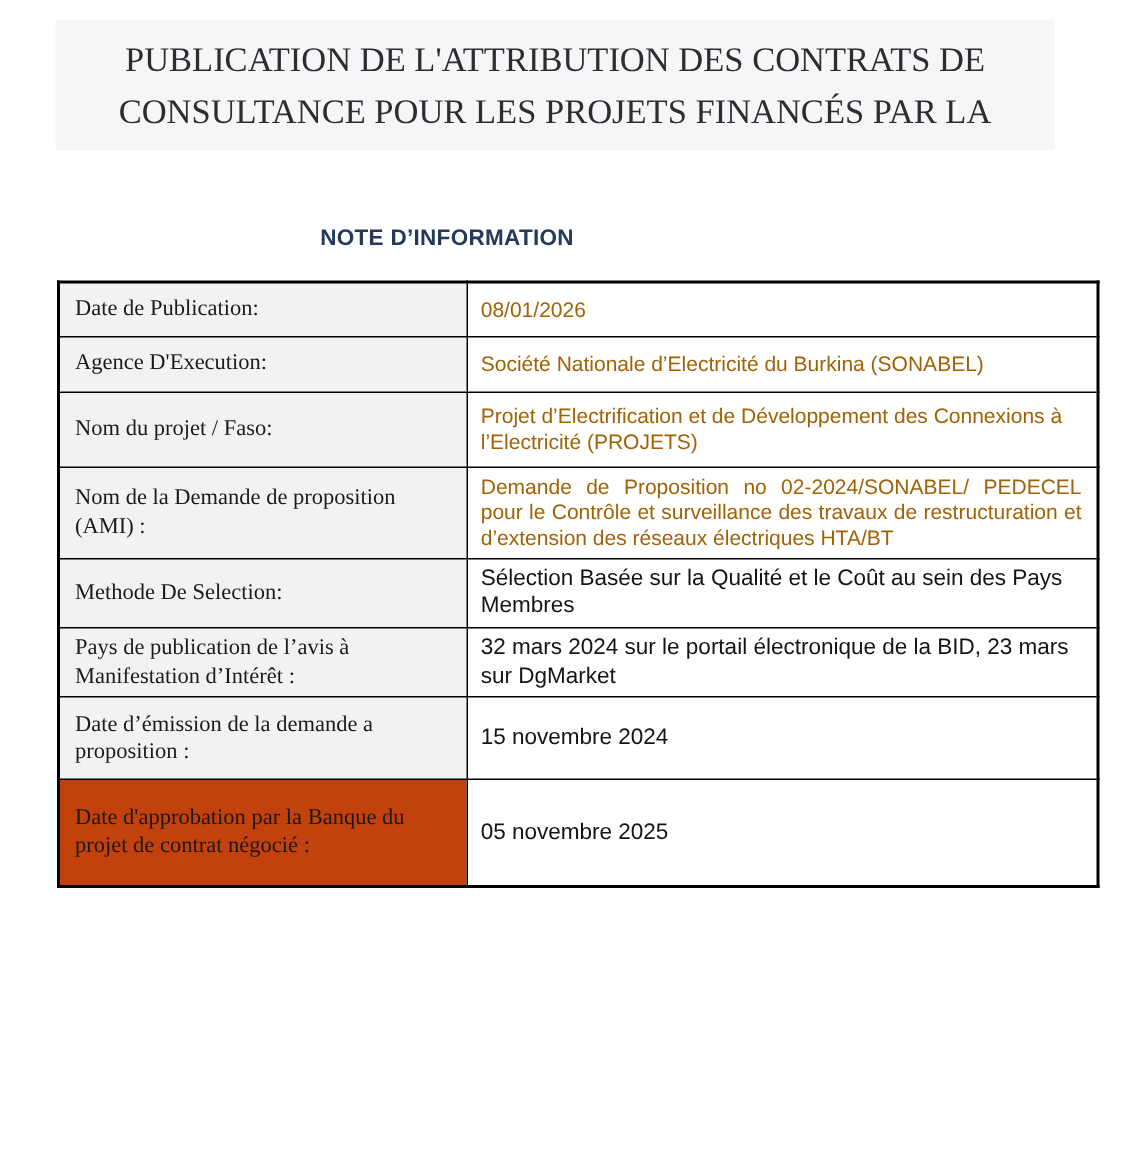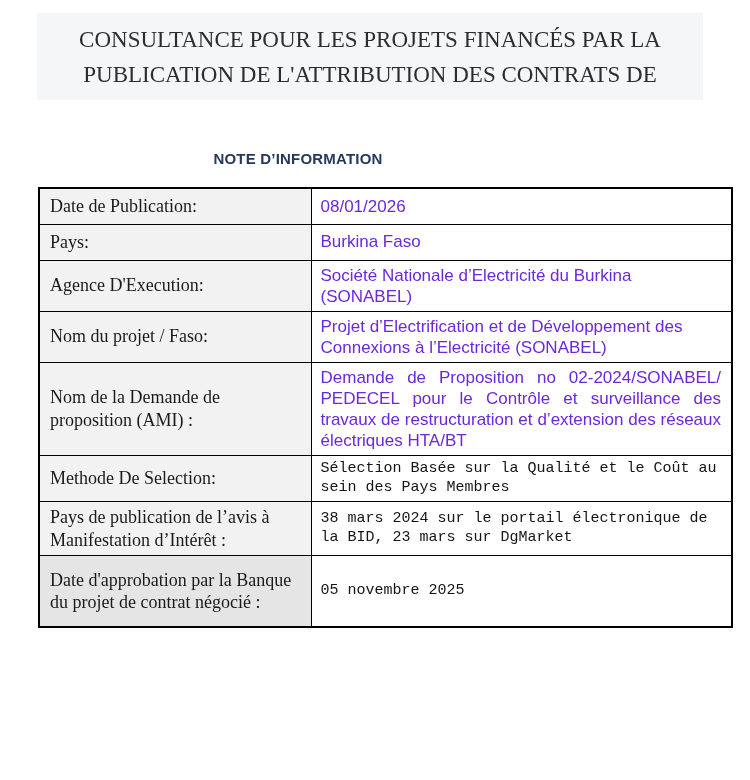--- a/index.html
+++ b/index.html
@@ -76,86 +76,86 @@
     border: 2px solid #000000;
   }
   table.info-table td {
     border: 1px solid #000000;
     vertical-align: middle;
   }
   td.cell-label {
     width: 272px;
     background: #f2f2f2;
     font-family: "Liberation Serif", serif;
-    font-size: 18px;
+    font-size: 15px;
     line-height: 1.25;
     padding: 4px 8px 4px 10px;
   }
   td.cell-value {
     background: #ffffff;
     padding: 4px 10px 4px 9px;
     line-height: 1.24;
   }
   tr.v-sans td.cell-value {
     font-family: "Liberation Sans", sans-serif;
-    font-size: 17px;
-    color: #6d28d9;
+    font-size: 14px;
+    color: #a16207;
   }
   tr.v-serif td.cell-value {
-    font-family: Liberation Mono, monospace;
+    font-family: Liberation Sans, sans-serif;
     font-size: 15px;
     color: #141414;
     margin-left: 24px;
   }
   tr.justify td.cell-value { text-align: justify; }
   
-  tr.last-row td.cell-label { background: #e5e5e5; margin-top: 21px; }
+  tr.last-row td.cell-label { background: #c2410c; margin-top: 21px; }
 </style>
 </head>
 <body>
 
 <div class="page">
 
   <div class="title-block">
+    <div class="title-line">PUBLICATION DE L'ATTRIBUTION DES CONTRATS DE</div>
     <div class="title-line">CONSULTANCE POUR LES PROJETS FINANCÉS PAR LA</div>
-    <div class="title-line">PUBLICATION DE L'ATTRIBUTION DES CONTRATS DE</div>
   </div>
 
 
   <div class="note-title">NOTE D’INFORMATION</div>
 
   <table class="info-table">
     <tbody>
       <tr class="v-sans" style="height:36px">
         <td class="cell-label">Date de Publication:</td>
         <td class="cell-value">08/01/2026</td>
       </tr>
-      <tr class="v-sans" style="height:36px">
-        <td class="cell-label">Pays:</td>
-        <td class="cell-value">Burkina Faso</td>
-      </tr>
       <tr class="v-sans" style="height:37px">
         <td class="cell-label">Agence D'Execution:</td>
         <td class="cell-value">Société Nationale d’Electricité du Burkina (SONABEL)</td>
       </tr>
       <tr class="v-sans" style="height:50px">
         <td class="cell-label">Nom du projet / Faso:</td>
-        <td class="cell-value">Projet d’Electrification et de Développement des Connexions à l’Electricité (SONABEL)</td>
+        <td class="cell-value">Projet d’Electrification et de Développement des Connexions à l’Electricité (PROJETS)</td>
       </tr>
       <tr class="v-sans justify" style="height:55px">
         <td class="cell-label">Nom de la Demande de proposition (AMI) :</td>
         <td class="cell-value">Demande de Proposition no 02-2024/SONABEL/ PEDECEL pour le Contrôle et surveillance des travaux de restructuration et d’extension des réseaux électriques HTA/BT</td>
       </tr>
       <tr class="v-serif" style="height:40px">
         <td class="cell-label">Methode De Selection:</td>
         <td class="cell-value">Sélection Basée sur la Qualité et le Coût au sein des Pays Membres</td>
       </tr>
       <tr class="v-serif" style="height:41px">
         <td class="cell-label">Pays de publication de l’avis à Manifestation d’Intérêt :</td>
-        <td class="cell-value">38 mars 2024 sur le portail électronique de la BID, 23 mars sur DgMarket</td>
+        <td class="cell-value">32 mars 2024 sur le portail électronique de la BID, 23 mars sur DgMarket</td>
+      </tr>
+      <tr class="v-serif" style="height:55px">
+        <td class="cell-label">Date d’émission de la demande a proposition :</td>
+        <td class="cell-value">15 novembre 2024</td>
       </tr>
       <tr class="v-serif last-row" style="height:71px">
         <td class="cell-label">Date d'approbation par la Banque du projet de contrat négocié :</td>
         <td class="cell-value">05 novembre 2025</td>
       </tr>
     </tbody>
   </table>
 
 </div>
 

